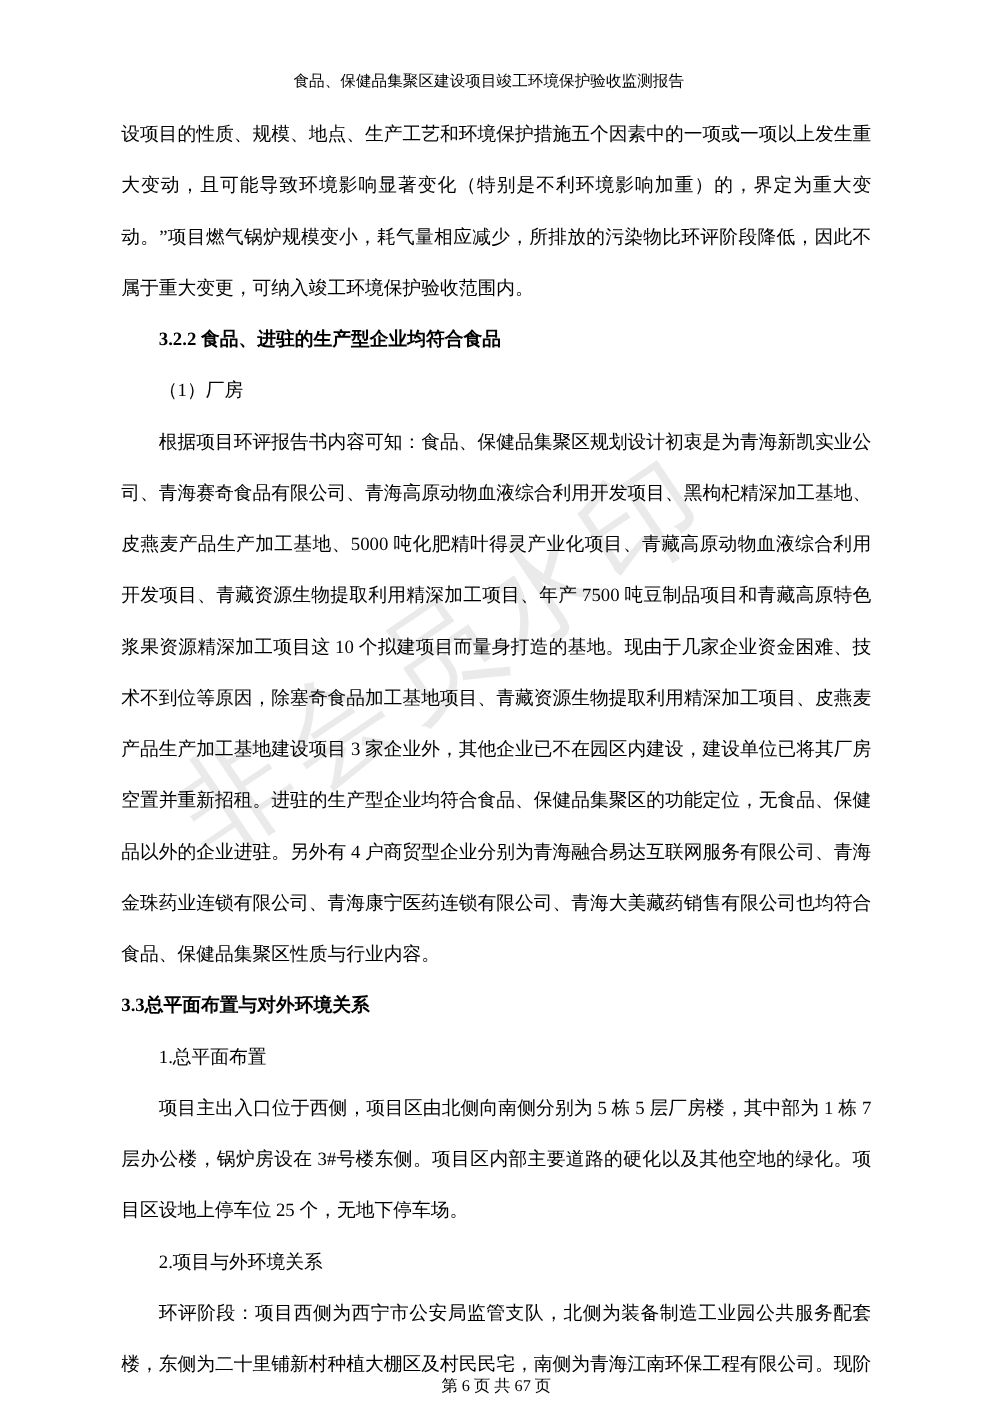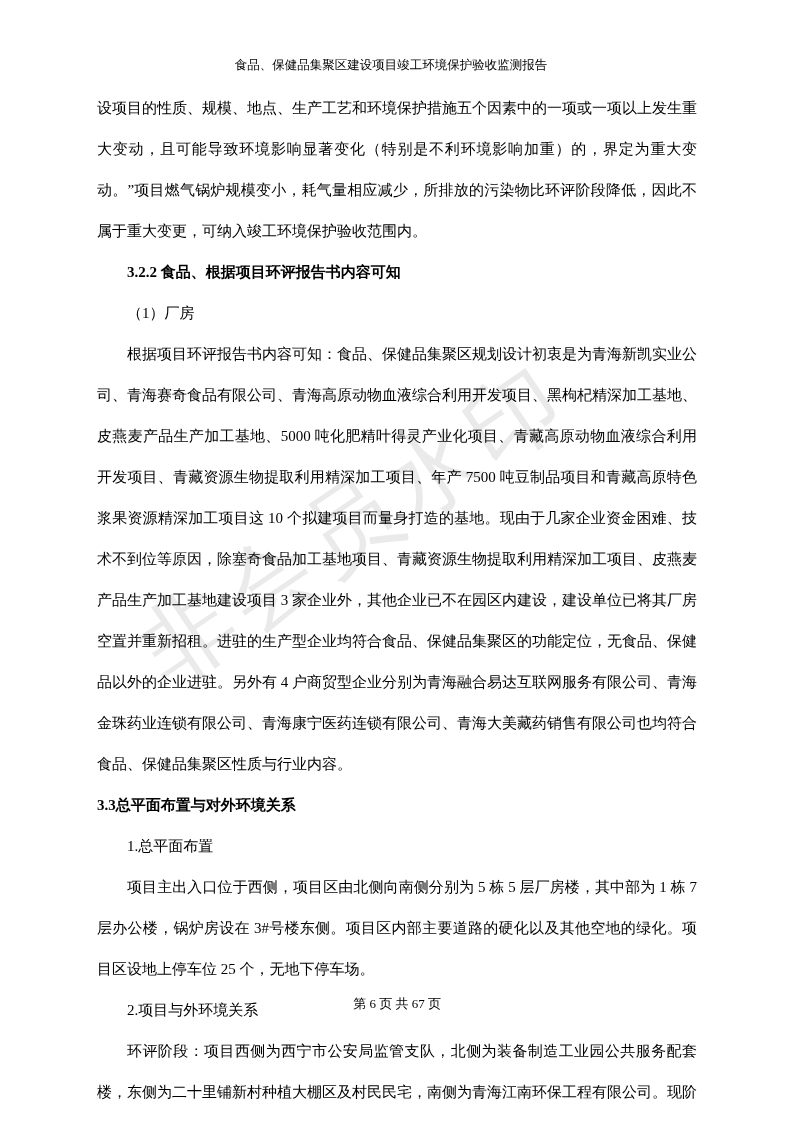--- a/index.html
+++ b/index.html
@@ -47,41 +47,41 @@
     text-align:justify;
     z-index:1;
   }
   .doc-body p{margin:0;padding:0;}
   .para{text-indent:2em;}
   .para.no-indent{text-indent:0;}
   .heading{font-weight:bold;text-indent:2em;}
   .heading.flush{text-indent:0;}
   .doc-footer{
     position:absolute;
-    top:995px;
+    top:1100px;
     left:97px;
     width:600px;
     text-align:center;
     font-size:13px;
     z-index:1;
   }
 </style>
 </head>
 <body>
 
 <div class="page">
 
   <div class="watermark">非会员水印</div>
 
   <div class="doc-header">食品、保健品集聚区建设项目竣工环境保护验收监测报告</div>
 
   <div class="doc-body">
     <p class="para no-indent">设项目的性质、规模、地点、生产工艺和环境保护措施五个因素中的一项或一项以上发生重大变动，且可能导致环境影响显著变化（特别是不利环境影响加重）的，界定为重大变动。”项目燃气锅炉规模变小，耗气量相应减少，所排放的污染物比环评阶段降低，因此不属于重大变更，可纳入竣工环境保护验收范围内。</p>
 
-    <p class="heading">3.2.2 食品、根据项目环评报告书内容可知</p>
+    <p class="heading">3.2.2 食品、进驻的生产型企业均符合食品</p>
 
     <p class="para">（1）厂房</p>
 
 
     <p class="para">根据项目环评报告书内容可知：食品、保健品集聚区规划设计初衷是为青海新凯实业公司、青海赛奇食品有限公司、青海高原动物血液综合利用开发项目、黑枸杞精深加工基地、皮燕麦产品生产加工基地、5000 吨化肥精叶得灵产业化项目、青藏高原动物血液综合利用开发项目、青藏资源生物提取利用精深加工项目、年产 7500 吨豆制品项目和青藏高原特色浆果资源精深加工项目这 10 个拟建项目而量身打造的基地。现由于几家企业资金困难、技术不到位等原因，除塞奇食品加工基地项目、青藏资源生物提取利用精深加工项目、皮燕麦产品生产加工基地建设项目 3 家企业外，其他企业已不在园区内建设，建设单位已将其厂房空置并重新招租。进驻的生产型企业均符合食品、保健品集聚区的功能定位，无食品、保健品以外的企业进驻。另外有 4 户商贸型企业分别为青海融合易达互联网服务有限公司、青海金珠药业连锁有限公司、青海康宁医药连锁有限公司、青海大美藏药销售有限公司也均符合食品、保健品集聚区性质与行业内容。</p>
 
     <p class="heading flush">3.3总平面布置与对外环境关系</p>
 
     <p class="para">1.总平面布置</p>
 

